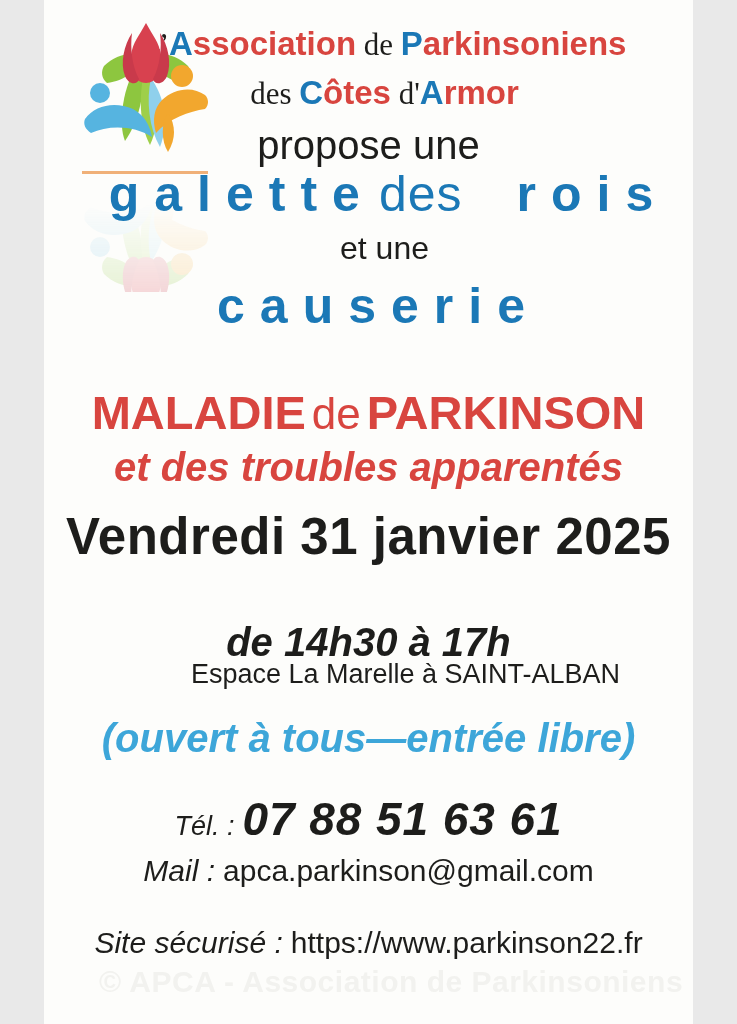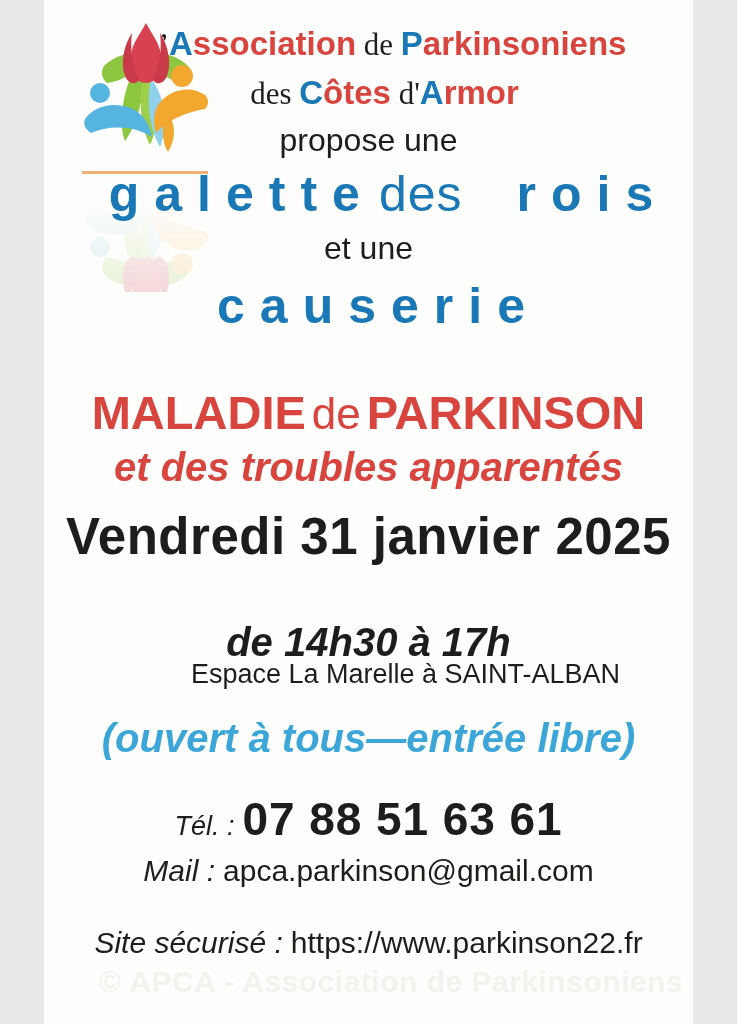--- a/index.html
+++ b/index.html
@@ -13,37 +13,37 @@
   .b{font-weight:700;}
   .i{font-style:italic;}
   .blue{color:var(--blue,#1b78b6);}
   .lblue{color:var(--light_blue,#3da6d9);}
   .red{color:var(--red,#d8453f);}
   .shift{transform:translateX(16px);}
 
   .l-h1{top:27px;font-size:33px;}
   .l-h1 .serif,.l-h2 .serif{font-size:31px;}
   .l-h2{top:76px;font-size:33px;}
-  .l-propose{top:124px;font-size:32px;}
+  .l-propose{top:124px;font-size:40px;}
   .l-galette{top:168px;font-size:50px;}
   .sp{letter-spacing:.30em;font-weight:700;margin-left:40px;}
   .l-galette .mid{font-weight:400;letter-spacing:.02em;margin:0 14px 0 4px;}
-  .l-etune{top:232px;font-size:32px;}
+  .l-etune{top:232px;font-size:32px;padding-left:16px;}
   .l-causerie{top:280px;font-size:50px;transform:translateX(-10px);}
   .l-autour{top:342px;font-size:34px;}
   .l-maladie{top:388px;font-size:47px;font-weight:700;}
   .l-maladie .mid{font-weight:400;font-size:44px;margin:0 6px;}
   .l-troubles{top:446px;font-size:40px;font-weight:700;font-style:italic;}
   .l-date{top:510px;font-size:51px;font-weight:700;letter-spacing:.01em;}
   .l-time{top:586px;font-size:40px;font-weight:700;font-style:italic;margin-top:35px;}
   .l-place{top:660px;font-size:27px;padding-left:37px;}
   .l-note{top:717px;font-size:40px;font-weight:700;font-style:italic;}
   .l-tel{top:795px;}
   .tel-label{font-size:27px;font-style:italic;margin-right:8px;}
-  .tel-number{font-size:46px;font-weight:700;letter-spacing:.02em;}
+  .tel-number{font-size:46px;font-weight:700;letter-spacing:.02em;font-style:italic;}
   .l-mail{top:855px;font-size:30px;}
   .l-mail2{top:891px;font-size:30px;}
   .l-site{top:927px;font-size:30px;}
   .lbl{font-style:italic;margin-right:8px;}
 
   .ghost{
     top:966px;left:55px;width:900px;text-align:left;
     font-size:30px;font-weight:700;color:#f2f2ef;letter-spacing:.5px;
   }
 

